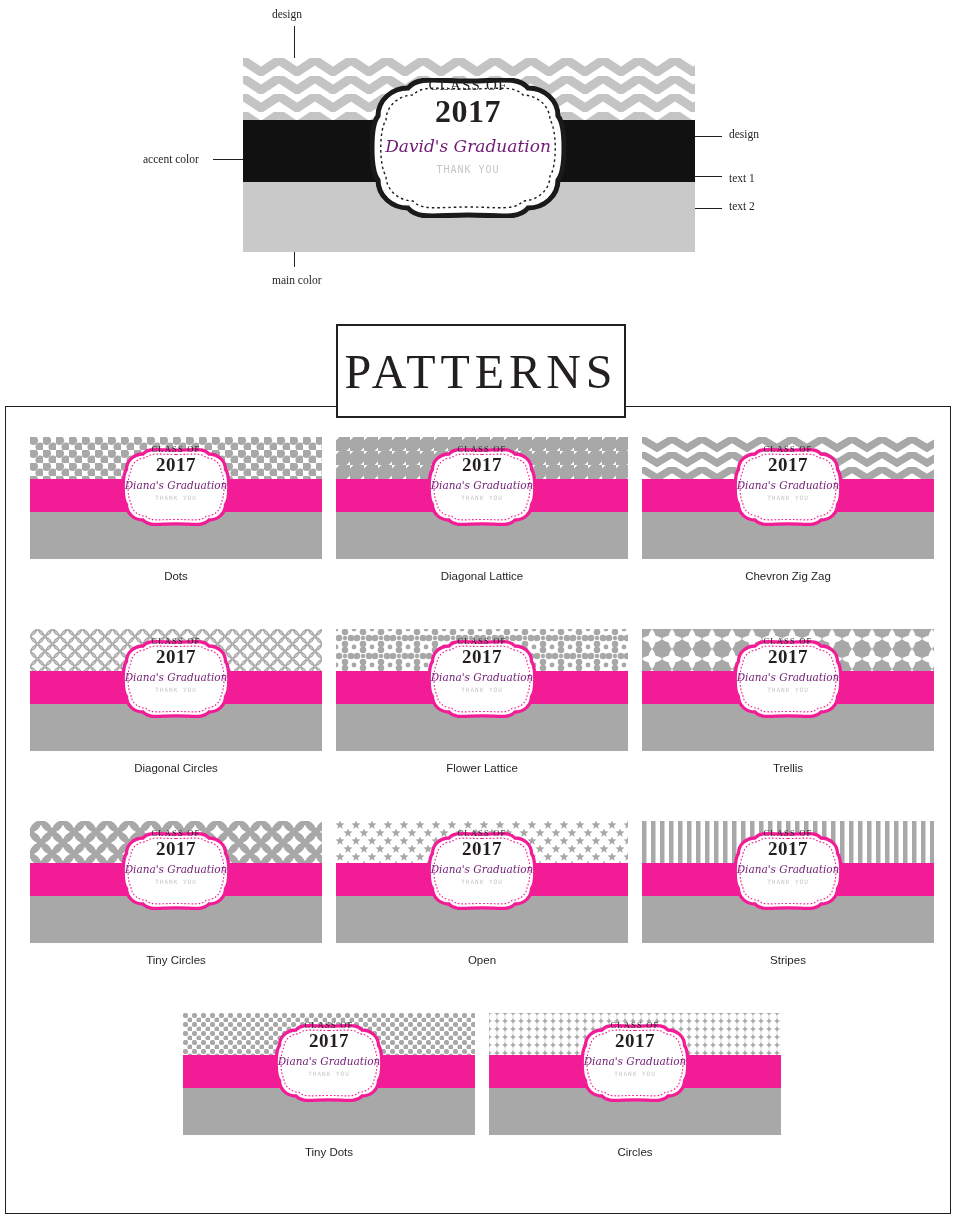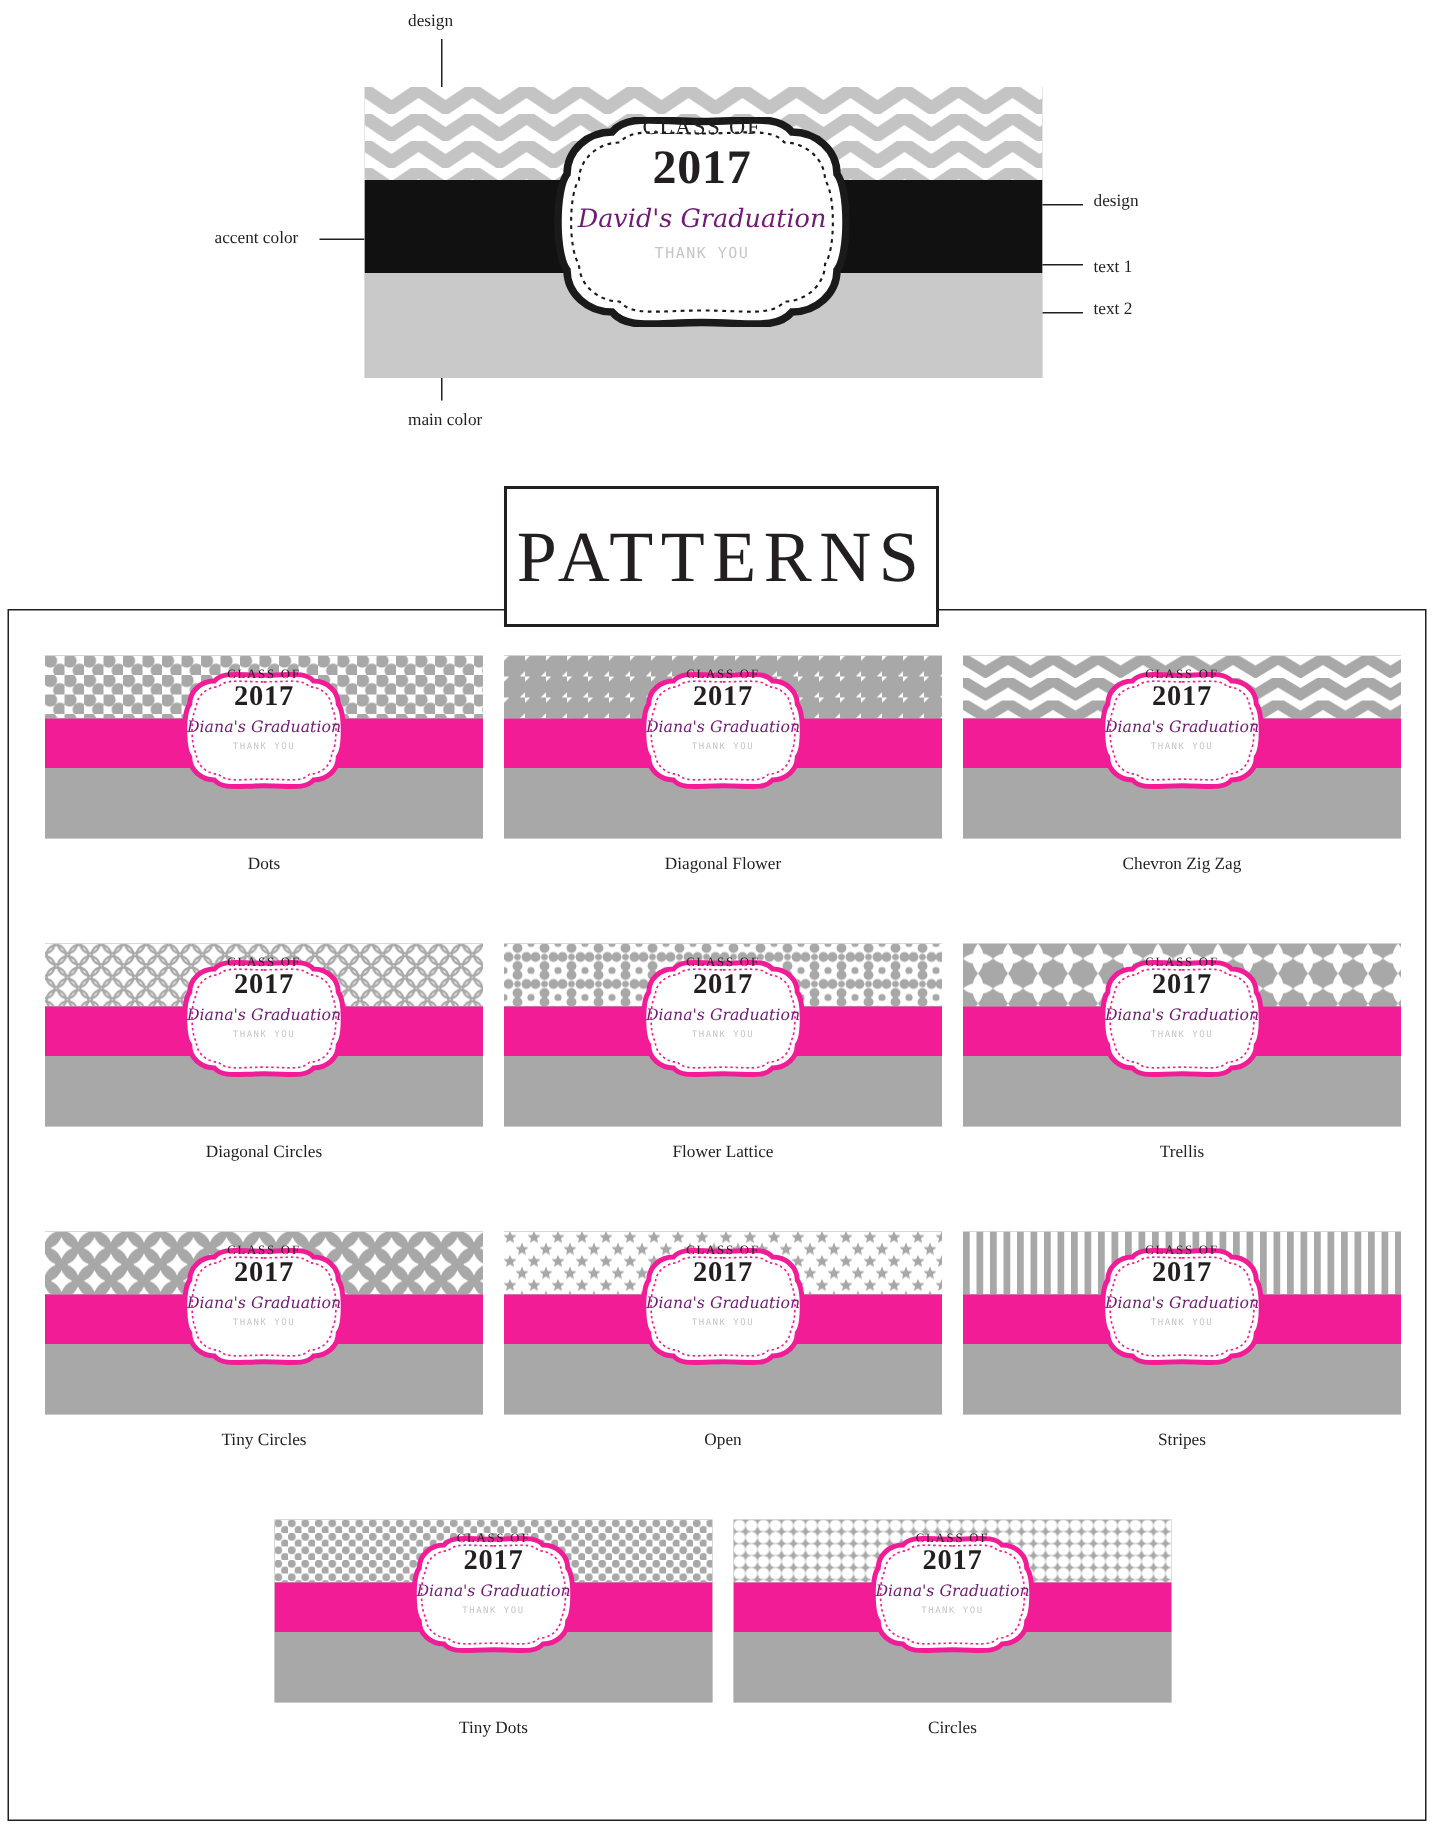--- a/index.html
+++ b/index.html
@@ -152,21 +152,21 @@
     background: #f21c96;
   }
   .s-main {
     position: absolute; left: 0; top: 75px;
     width: 292px; height: 47px;
     background: #a8a8a8;
   }
   .cap {
     margin-top: 11px;
     text-align: center;
-    font-family: Liberation Serif, serif;
+    font-family: Liberation Sans, sans-serif;
     font-size: 11.5px;
     color: #231f20;
   }
 </style>
 </head>
 <body>
 
 <div id="diagram">
 
   <div class="callout-label" style="left:272px; top:8px;">design</div>
@@ -292,21 +292,21 @@
               <path d="M100 11 C 130 11, 146 7, 155 17 C 169 17, 182 28, 182 42 C 189 51, 189 89, 182 98 C 182 112, 169 123, 155 123 C 146 133, 130 129, 100 129 C 70 129, 54 133, 45 123 C 31 123, 18 112, 18 98 C 11 89, 11 51, 18 42 C 18 28, 31 17, 45 17 C 54 7, 70 11, 100 11 Z" fill="none" stroke="#f21c96" stroke-width="2" stroke-dasharray="3 3.5"></path>
             </svg>
             <div class="badge-inner">
               <div class="b-classof" style="font-size:8.5px; margin-bottom:1px;">CLASS OF</div>
               <div class="b-year" style="font-size:19px; margin-bottom:6px;">2017</div>
               <div class="b-text1" style="font-size:10.5px; margin-bottom:5px;">Diana's Graduation</div>
               <div class="b-text2" style="font-size:6px;">THANK YOU</div>
             </div>
           </div>
         </div>
-        <div class="cap">Diagonal Flower</div>
+        <div class="cap">Diagonal Lattice</div>
       </div>
       <div class="cell" style="left: 636px; top: 30px;">
         <div class="sample">
           <div class="s-pattern"><svg width="292" height="42" viewBox="0 0 292 42">
               <defs>
                 <pattern id="p2" width="30" height="15" patternUnits="userSpaceOnUse">
                   <path d="M-15 11 L0 2 L15 11 L30 2 L45 11" fill="none" stroke="#a8a8a8" stroke-width="7.5"></path>
                 </pattern>
               </defs>
               <rect x="0" y="0" width="292" height="42" fill="#ffffff"></rect>

